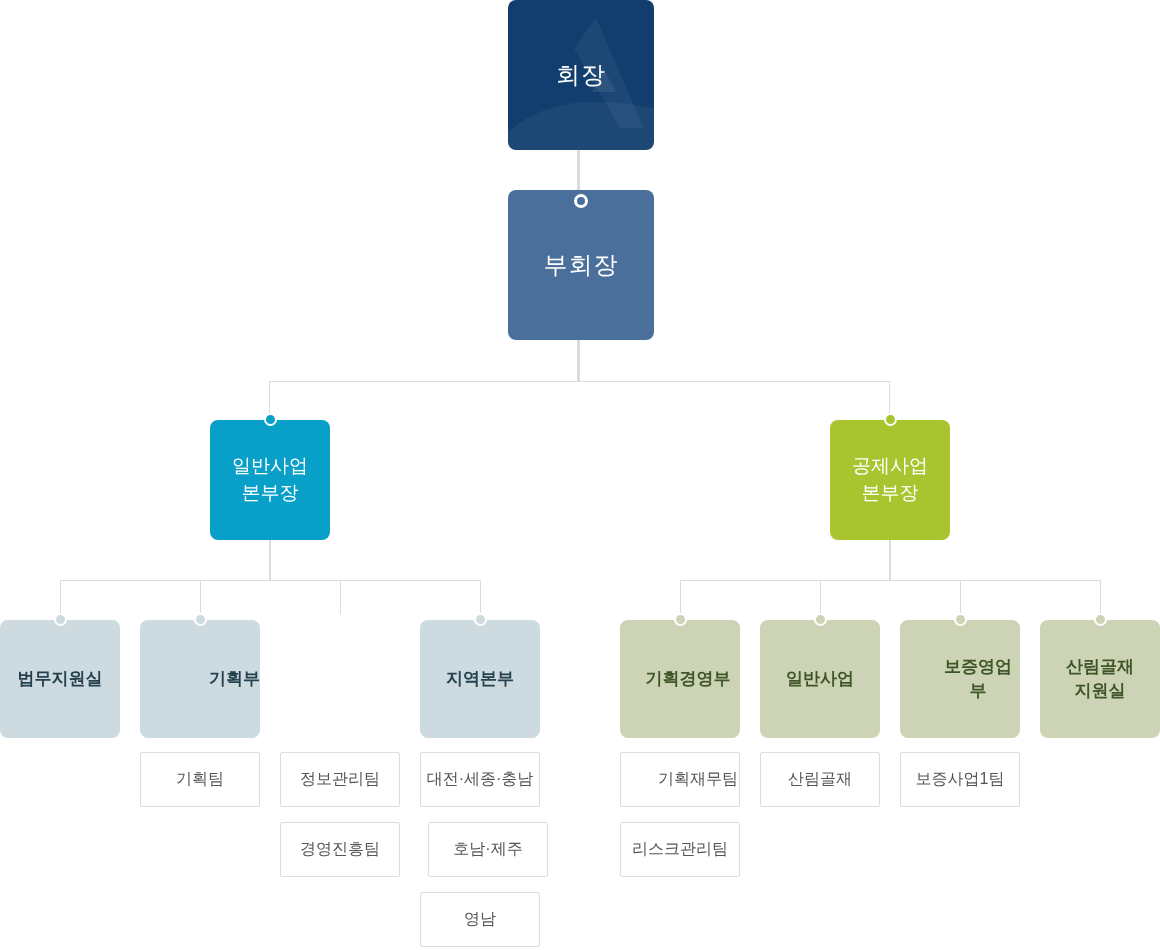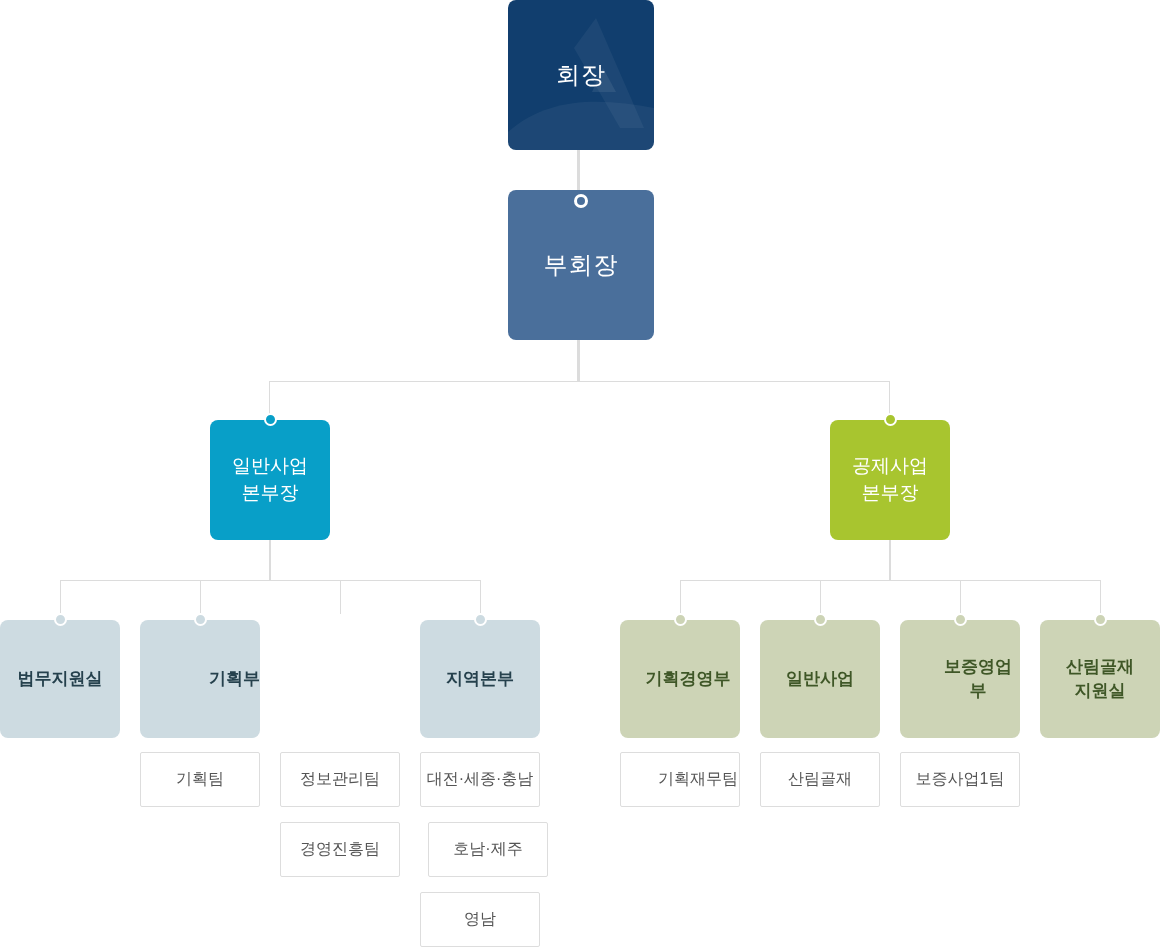--- a/index.html
+++ b/index.html
@@ -154,20 +154,23 @@
   <div class="box team" style="left:420px;top:822px;margin-left:8px;">
     <span>호남·제주</span>
   </div>
   <div class="box team" style="left:420px;top:892px;">
     <span>영남</span>
   </div>
 
   <div class="box team" style="left:620px;top:752px;padding-left:36px;">
     <span>기획재무팀</span>
   </div>
+  <div class="box team" style="left:620px;top:822px;">
+    <span>리스크관리팀</span>
+  </div>
   <div class="box team" style="left:760px;top:752px;">
     <span>산림골재</span>
   </div>
   <div class="box team" style="left:900px;top:752px;">
     <span>보증사업1팀</span>
   </div>
 
 </div>
 
 </body></html>

